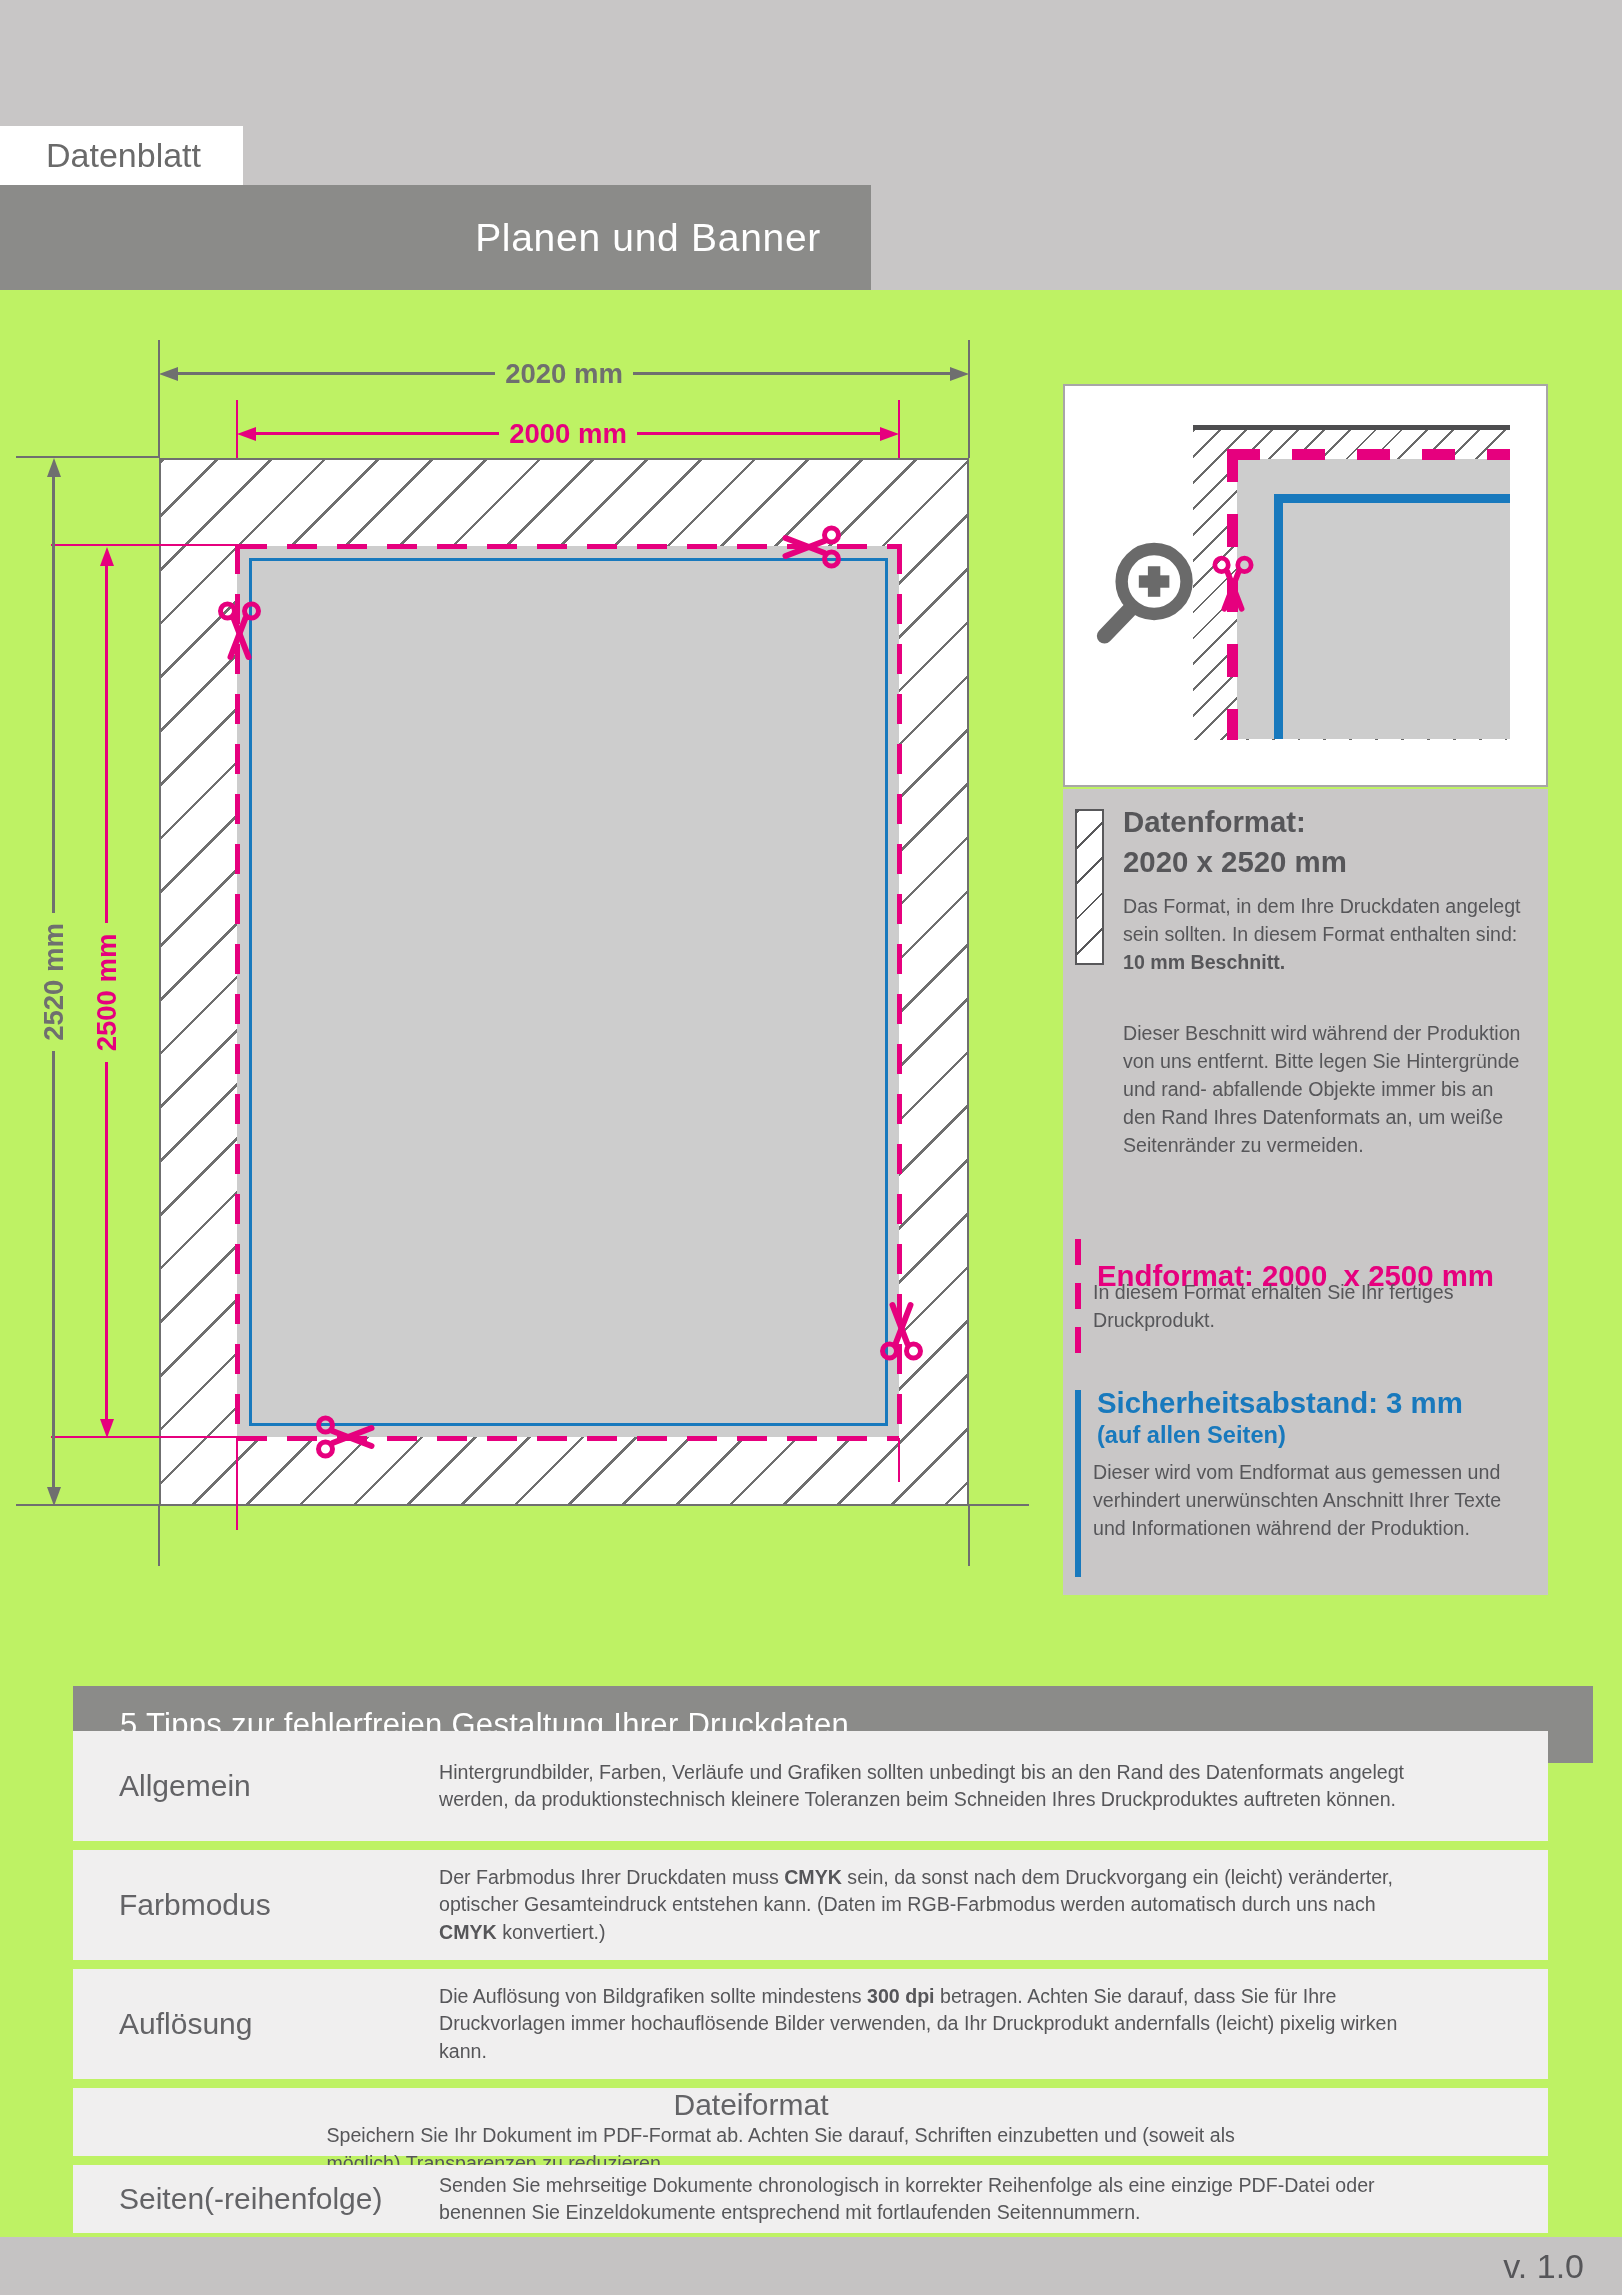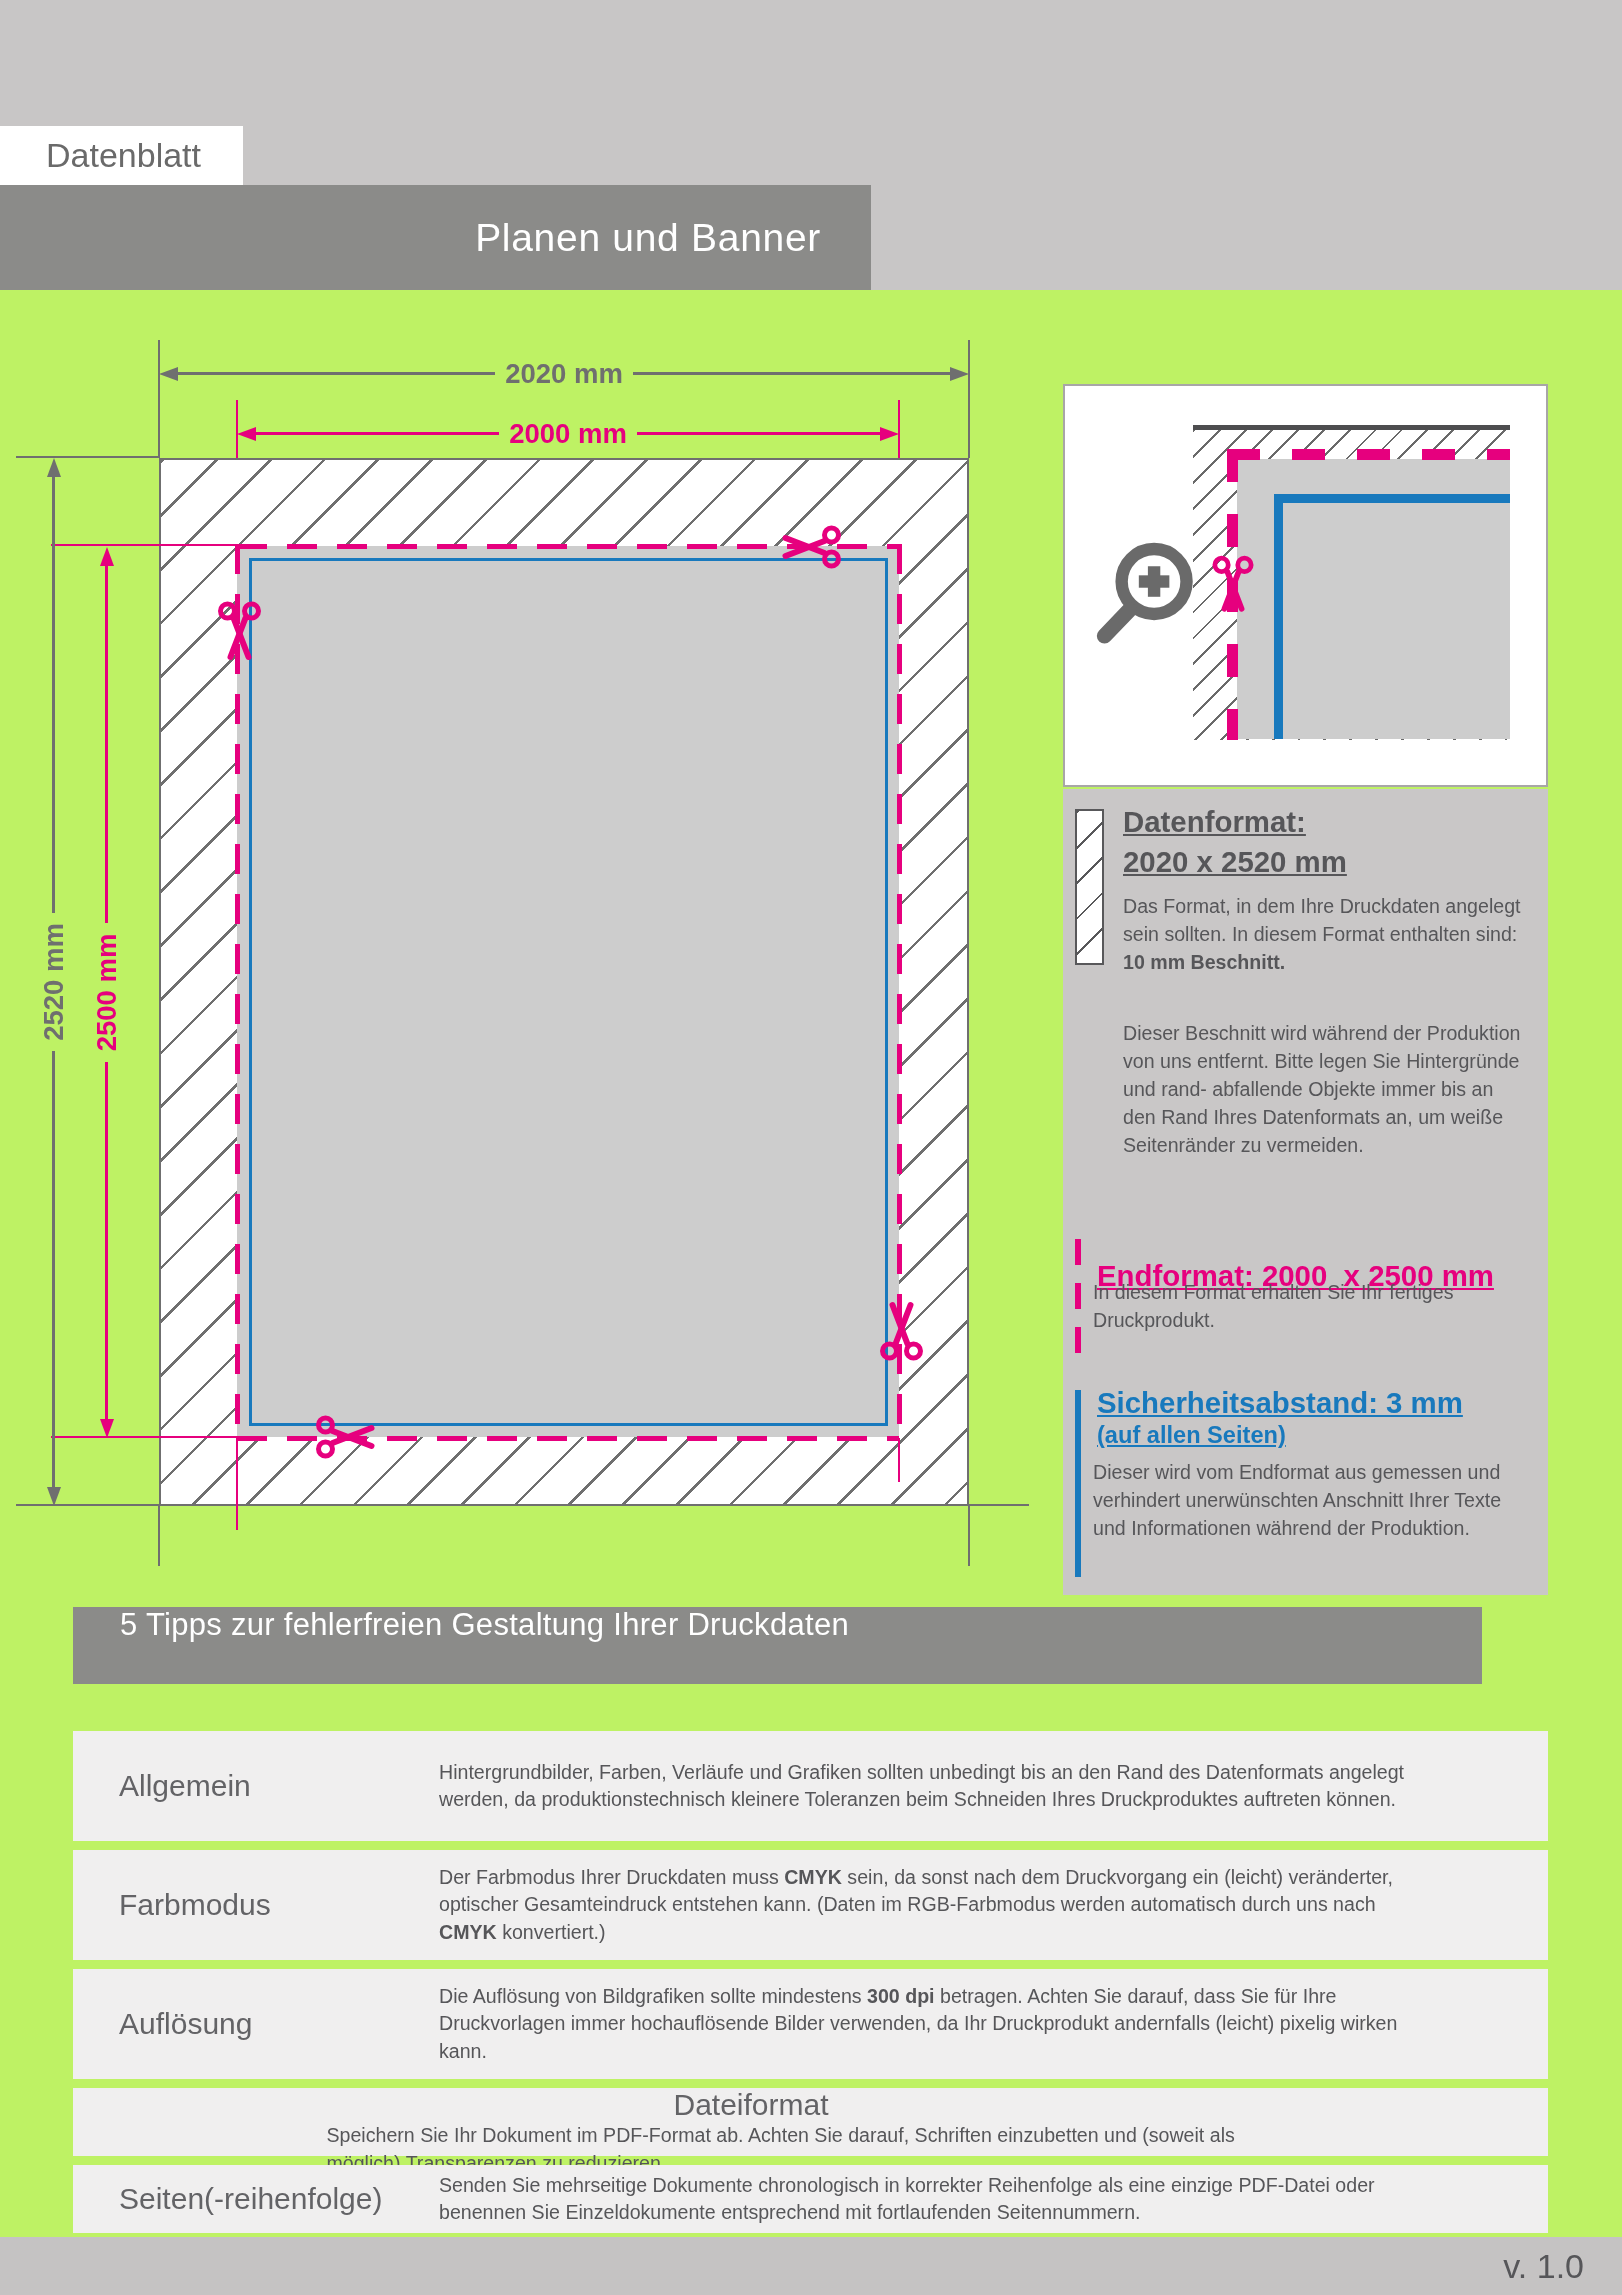--- a/index.html
+++ b/index.html
@@ -60,33 +60,33 @@
         background:repeating-linear-gradient(180deg,#e6007e 0 33px,transparent 33px 65px);}
   .d-blue-h{position:absolute;left:209px;top:108px;width:236px;height:8.5px;background:#1879bd;}
   .d-blue-v{position:absolute;left:209px;top:108px;width:8.5px;height:245px;background:#1879bd;}
   .d-scissors{position:absolute;left:137px;top:177px;width:62px;height:42px;}
   .magnifier{position:absolute;left:27.5px;top:151px;width:105px;height:111px;}
 
   .info-box{position:absolute;left:1063px;top:789px;width:485px;height:806px;background:#c9c7c7;}
   .swatch{position:absolute;left:11.8px;top:19.6px;width:29px;height:156px;background:
         repeating-linear-gradient(135deg,#58585a 0 2px,#ffffff 2px 25px);
         border:2px solid #58585a;box-sizing:border-box;}
-  .info-h{position:absolute;left:60px;font-size:29.4px;font-weight:bold;color:#565659;white-space:pre-wrap;text-decoration:underline;}
+  .info-h{position:absolute;left:60px;font-size:29.4px;font-weight:bold;color:#565659;white-space:pre-wrap;}
   .info-p{position:absolute;left:60px;width:406px;font-size:19.6px;line-height:28px;color:#565659;}
   .info-p b{font-weight:bold;margin-top:38px;}
   .end-marker{position:absolute;left:11.8px;top:450px;width:5.9px;height:119px;
         background:repeating-linear-gradient(180deg,#e6007e 0 26px,transparent 26px 44px);}
   .safe-marker{position:absolute;left:11.8px;top:601px;width:5.9px;height:187px;background:#1879bd;}
   .mag-h{color:#e6007e !important;left:34px;}
   .blue-h{color:#1879bd !important;left:34px;}
   .info-p.ind{left:30px;width:432px;}
 
   
-  .tips-band{position:absolute;left:73px;top:1607px;width:1409px;height:77px;background:#8b8b89;
-        display:flex;}
+  .tips-band{position:absolute;left:73px;top:1686px;width:1520px;height:77px;background:#8b8b89;
+        display:flex;align-items:center;}
   .tips-band span{padding-left:47px;font-size:31px;color:#ffffff;letter-spacing:0.3px;}
   .tip-row{position:absolute;left:73px;width:1475px;background:#f0efef;display:flex;align-items:center;box-sizing:border-box;}
   .tip-label{width:366px;padding-left:46px;font-size:30px;color:#636366;flex:none;box-sizing:border-box;}
   .tip-text{width:968px;font-size:19.6px;line-height:27.5px;color:#565659;}
   .tip-text b{font-weight:bold;}
   .r1{top:1731px;height:110px;} .r2{top:1850px;height:110px;}
   .r3{top:1969px;height:110px;} .r4{top:2088px;height:68px;flex-direction:column;} .r5{top:2165px;height:68px;}
 
   
   .footer{position:absolute;left:0;top:2237px;width:1623px;height:59px;background:#c5c3c3;

